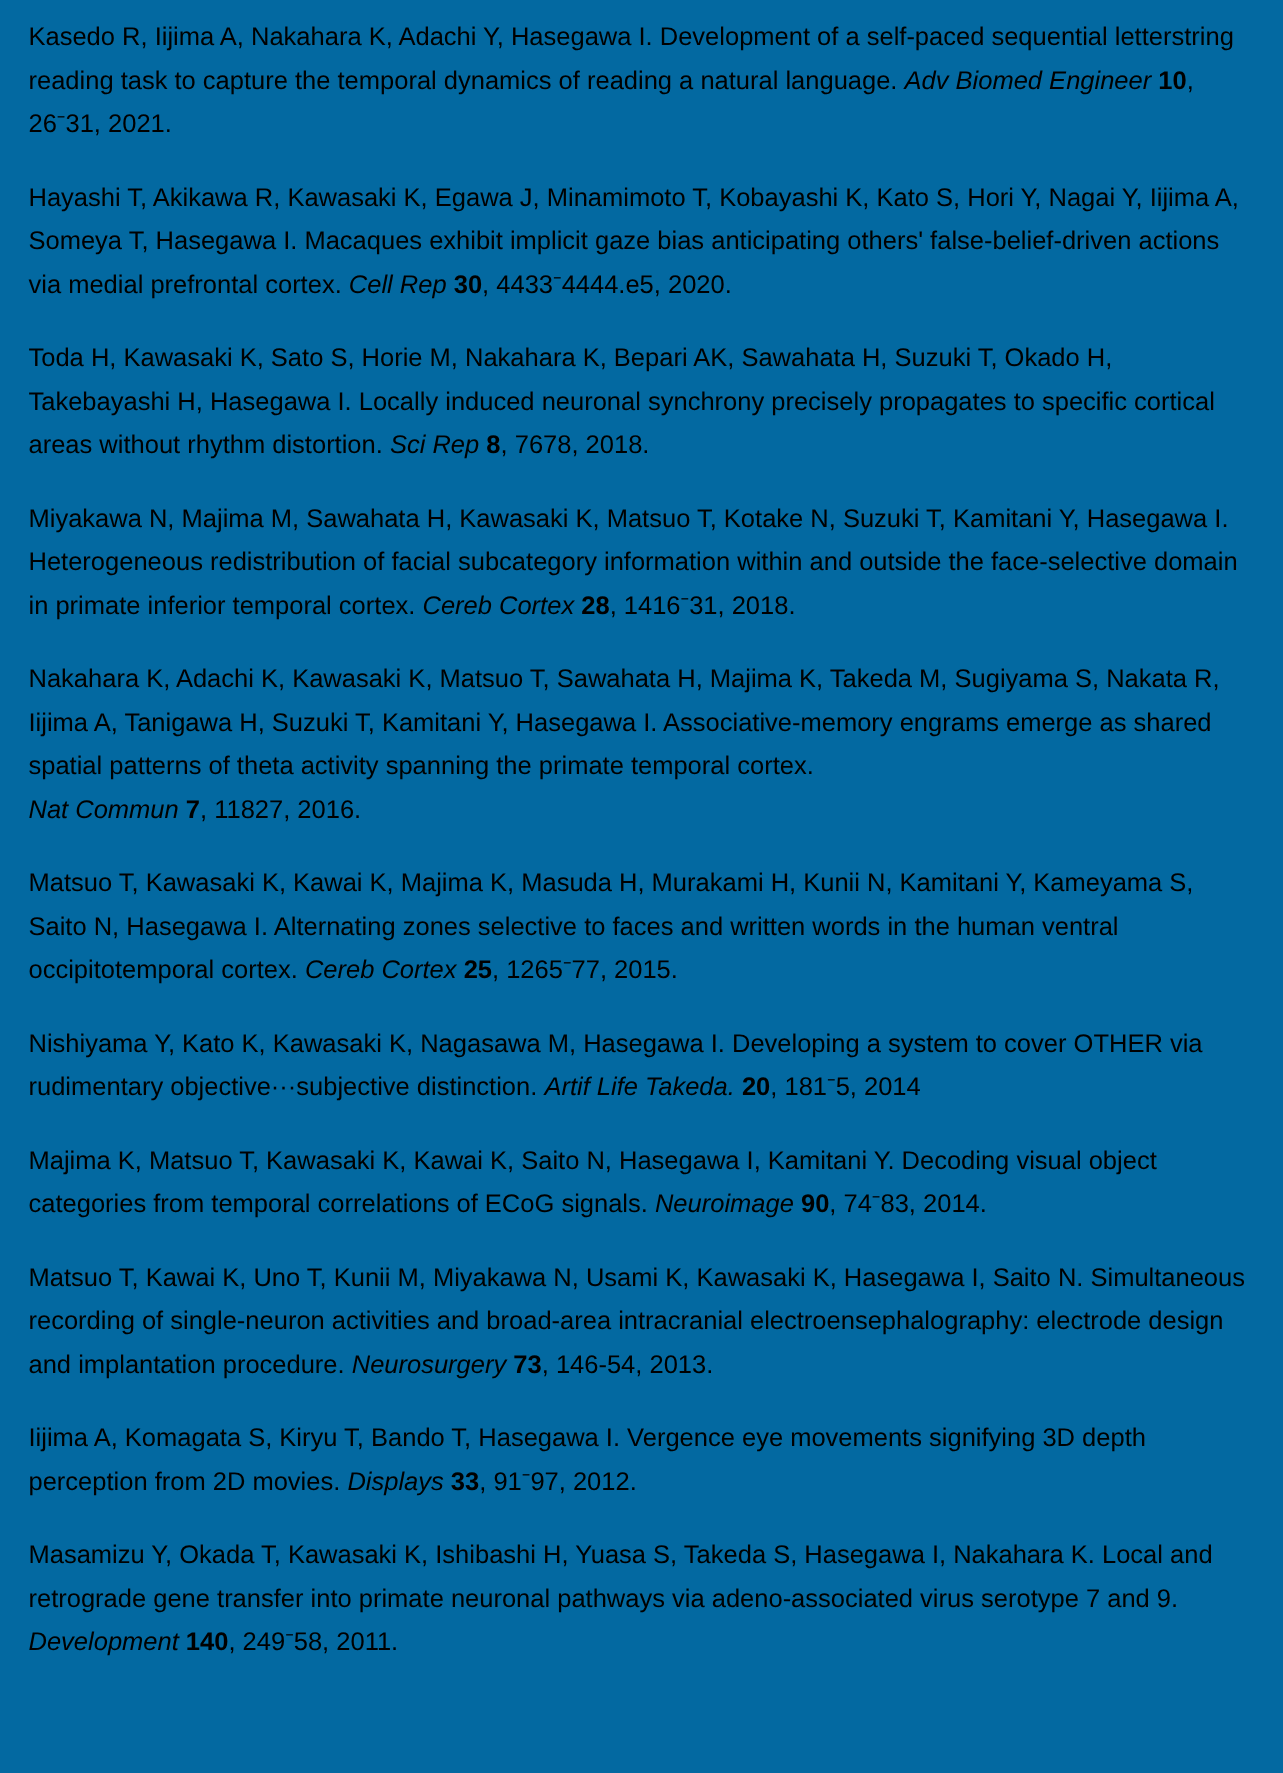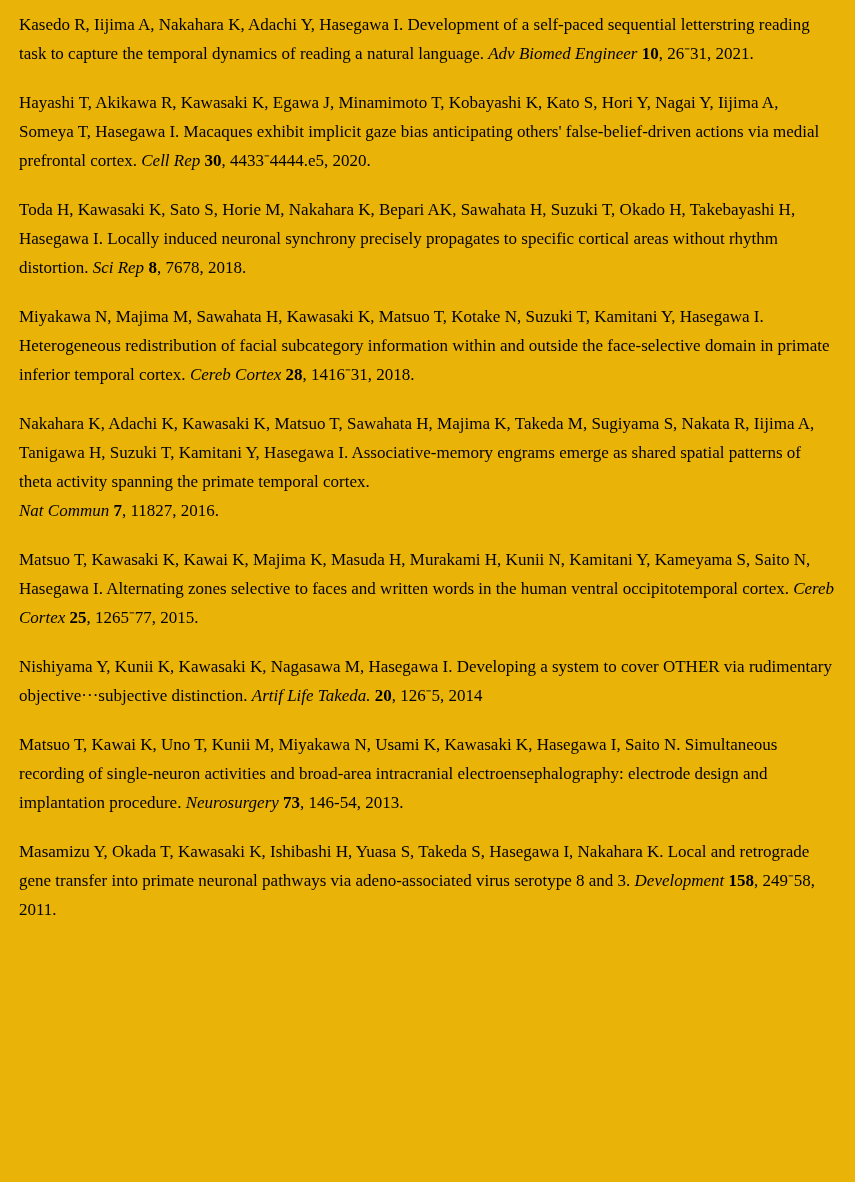--- a/index.html
+++ b/index.html
@@ -7,23 +7,23 @@
       padding: 0;
       background: #ffffff;
     }
     .page {
       position: relative;
       width: 855px;
       height: 1182px;
       box-sizing: border-box;
       padding: 10px 20px 0 19px;
       overflow: hidden;
-      background: #eab308;
+      background: #0369a1;
       color: #000000;
-      font-family: Liberation Serif, serif;
+      font-family: Liberation Sans, sans-serif;
       font-size: 17px;
       line-height: 29px;
       text-align: left;
     }
     p.citation {
       margin: 0 0 20px 0;
       padding: 0;
     }
     .normal { font-style: normal; font-weight: normal; }
     .italic { font-style: italic; font-weight: normal; }
@@ -33,17 +33,19 @@
 <body>
 
 <div class="page">
   <div>
       <p class="citation"><span class="normal">Kasedo R, Iijima A, Nakahara K, Adachi Y, Hasegawa I. Development of a self-paced sequential letterstring reading task to capture the temporal dynamics of reading a natural language. </span><span class="italic">Adv Biomed Engineer</span><span class="normal"> </span><span class="bold">10</span><span class="normal">, 26⁻31, 2021.</span></p>
       <p class="citation"><span class="normal">Hayashi T, Akikawa R, Kawasaki K, Egawa J, Minamimoto T, Kobayashi K, Kato S, Hori Y, Nagai Y, Iijima A, Someya T, Hasegawa I. Macaques exhibit implicit gaze bias anticipating others' false-belief-driven actions via medial prefrontal cortex. </span><span class="italic">Cell Rep</span><span class="normal"> </span><span class="bold">30</span><span class="normal">, 4433⁻4444.e5, 2020.</span></p>
       <p class="citation"><span class="normal">Toda H, Kawasaki K, Sato S, Horie M, Nakahara K, Bepari AK, Sawahata H, Suzuki T, Okado H, Takebayashi H, Hasegawa I. Locally induced neuronal synchrony precisely propagates to specific cortical areas without rhythm distortion. </span><span class="italic">Sci Rep</span><span class="normal"> </span><span class="bold">8</span><span class="normal">, 7678, 2018.</span></p>
       <p class="citation"><span class="normal">Miyakawa N, Majima M, Sawahata H, Kawasaki K, Matsuo T, Kotake N, Suzuki T, Kamitani Y, Hasegawa I. Heterogeneous redistribution of facial subcategory information within and outside the face-selective domain in primate inferior temporal cortex. </span><span class="italic">Cereb Cortex</span><span class="normal"> </span><span class="bold">28</span><span class="normal">, 1416⁻31, 2018.</span></p>
       <p class="citation"><span class="normal">Nakahara K, Adachi K, Kawasaki K, Matsuo T, Sawahata H, Majima K, Takeda M, Sugiyama S, Nakata R, Iijima A, Tanigawa H, Suzuki T, Kamitani Y, Hasegawa I. Associative-memory engrams emerge as shared spatial patterns of theta activity spanning the primate temporal cortex.</span><br><span class="italic">Nat Commun</span><span class="normal"> </span><span class="bold">7</span><span class="normal">, 11827, 2016.</span></p>
       <p class="citation"><span class="normal">Matsuo T, Kawasaki K, Kawai K, Majima K, Masuda H, Murakami H, Kunii N, Kamitani Y, Kameyama S, Saito N, Hasegawa I. Alternating zones selective to faces and written words in the human ventral occipitotemporal cortex. </span><span class="italic">Cereb Cortex</span><span class="normal"> </span><span class="bold">25</span><span class="normal">, 1265⁻77, 2015.</span></p>
-      <p class="citation"><span class="normal">Nishiyama Y, Kunii K, Kawasaki K, Nagasawa M, Hasegawa I. Developing a system to cover OTHER via rudimentary objective···subjective distinction. </span><span class="italic">Artif Life Takeda.</span><span class="normal"> </span><span class="bold">20</span><span class="normal">, 126⁻5, 2014</span></p>
+      <p class="citation"><span class="normal">Nishiyama Y, Kato K, Kawasaki K, Nagasawa M, Hasegawa I. Developing a system to cover OTHER via rudimentary objective···subjective distinction. </span><span class="italic">Artif Life Takeda.</span><span class="normal"> </span><span class="bold">20</span><span class="normal">, 181⁻5, 2014</span></p>
+      <p class="citation"><span class="normal">Majima K, Matsuo T, Kawasaki K, Kawai K, Saito N, Hasegawa I, Kamitani Y. Decoding visual object categories from temporal correlations of ECoG signals. </span><span class="italic">Neuroimage</span><span class="normal"> </span><span class="bold">90</span><span class="normal">, 74⁻83, 2014.</span></p>
       <p class="citation"><span class="normal">Matsuo T, Kawai K, Uno T, Kunii M, Miyakawa N, Usami K, Kawasaki K, Hasegawa I, Saito N. Simultaneous recording of single-neuron activities and broad-area intracranial electroensephalography: electrode design and implantation procedure. </span><span class="italic">Neurosurgery</span><span class="normal"> </span><span class="bold">73</span><span class="normal">, 146-54, 2013.</span></p>
-      <p class="citation"><span class="normal">Masamizu Y, Okada T, Kawasaki K, Ishibashi H, Yuasa S, Takeda S, Hasegawa I, Nakahara K. Local and retrograde gene transfer into primate neuronal pathways via adeno-associated virus serotype 8 and 3. </span><span class="italic">Development</span><span class="normal"> </span><span class="bold">158</span><span class="normal">, 249⁻58, 2011.</span></p>
+      <p class="citation"><span class="normal">Iijima A, Komagata S, Kiryu T, Bando T, Hasegawa I. Vergence eye movements signifying 3D depth perception from 2D movies. </span><span class="italic">Displays</span><span class="normal"> </span><span class="bold">33</span><span class="normal">, 91⁻97, 2012.</span></p>
+      <p class="citation"><span class="normal">Masamizu Y, Okada T, Kawasaki K, Ishibashi H, Yuasa S, Takeda S, Hasegawa I, Nakahara K. Local and retrograde gene transfer into primate neuronal pathways via adeno-associated virus serotype 7 and 9. </span><span class="italic">Development</span><span class="normal"> </span><span class="bold">140</span><span class="normal">, 249⁻58, 2011.</span></p>
     </div>
 </div>
 
 </body></html>

